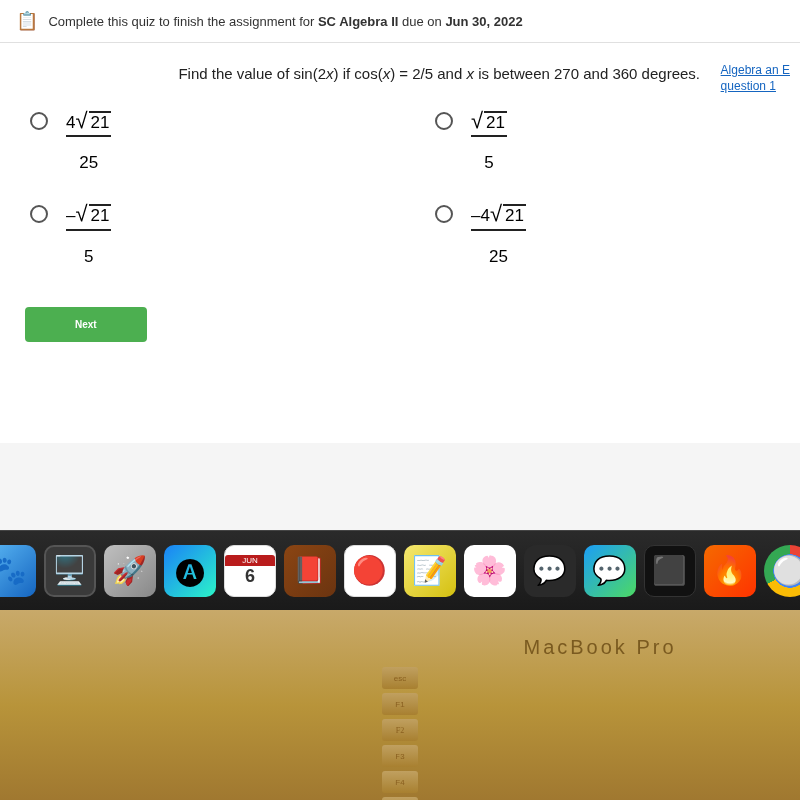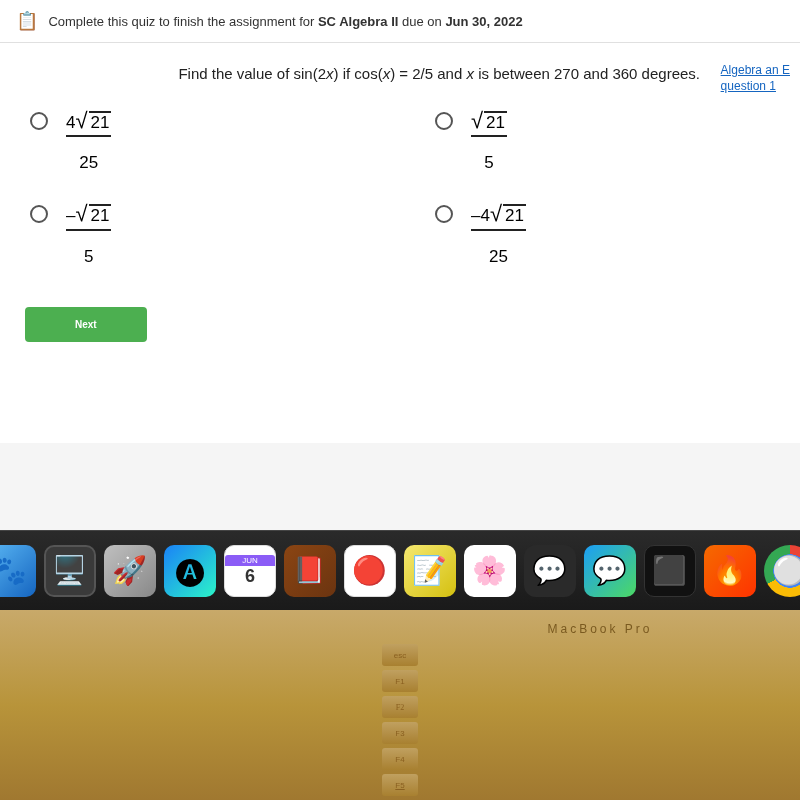--- a/index.html
+++ b/index.html
@@ -184,23 +184,23 @@
       background: linear-gradient(to bottom, #c8a96a, #b8943a, #a07830);
       display: flex;
       flex-direction: column;
       align-items: center;
       justify-content: flex-start;
       padding-top: 10px;
     }
 
     .macbook-label {
       color: #7a5a20;
-      font-size: 12px;
+      font-size: 20px;
       letter-spacing: 3px;
-      margin-top: 2px;
+      margin-top: 16px;
       text-align: center;
       width: 100%;
       text-indent: 400px;
     }
 
     .keyboard-row {
       display: flex;
       gap: 4px;
       margin-top: 8px;
       flex-direction: column;
@@ -227,21 +227,21 @@
       font-size: 11px;
       text-align: center;
       flex-direction: column;
       gap: 0;
     }
     .dock-notes { background: linear-gradient(135deg, #f5d08a, #e8b840); }
     .dock-notepad { background: linear-gradient(135deg, #f5e870, #d4c010); }
     .dock-dark { background: #2a2a2a; }
     .dock-flame { background: linear-gradient(135deg, #f56a00, #ff3300); }
 
-    .dock-date-month { font-size: 8px; background: #8b5cf6; color: #fff; width: 100%; text-align: center; border-radius: 3px 3px 0 0; padding: 1px 0; }
+    .dock-date-month { font-size: 8px; background: #b91c1c; color: #fff; width: 100%; text-align: center; border-radius: 3px 3px 0 0; padding: 1px 0; }
     .dock-date-day { font-size: 18px; color: #333; font-weight: bold; }
   </style>
 </head>
 <body>
 
 <div class="screen">
 
   <div class="banner">
     <span class="banner-icon">📋</span>
     <span class="banner-text">

